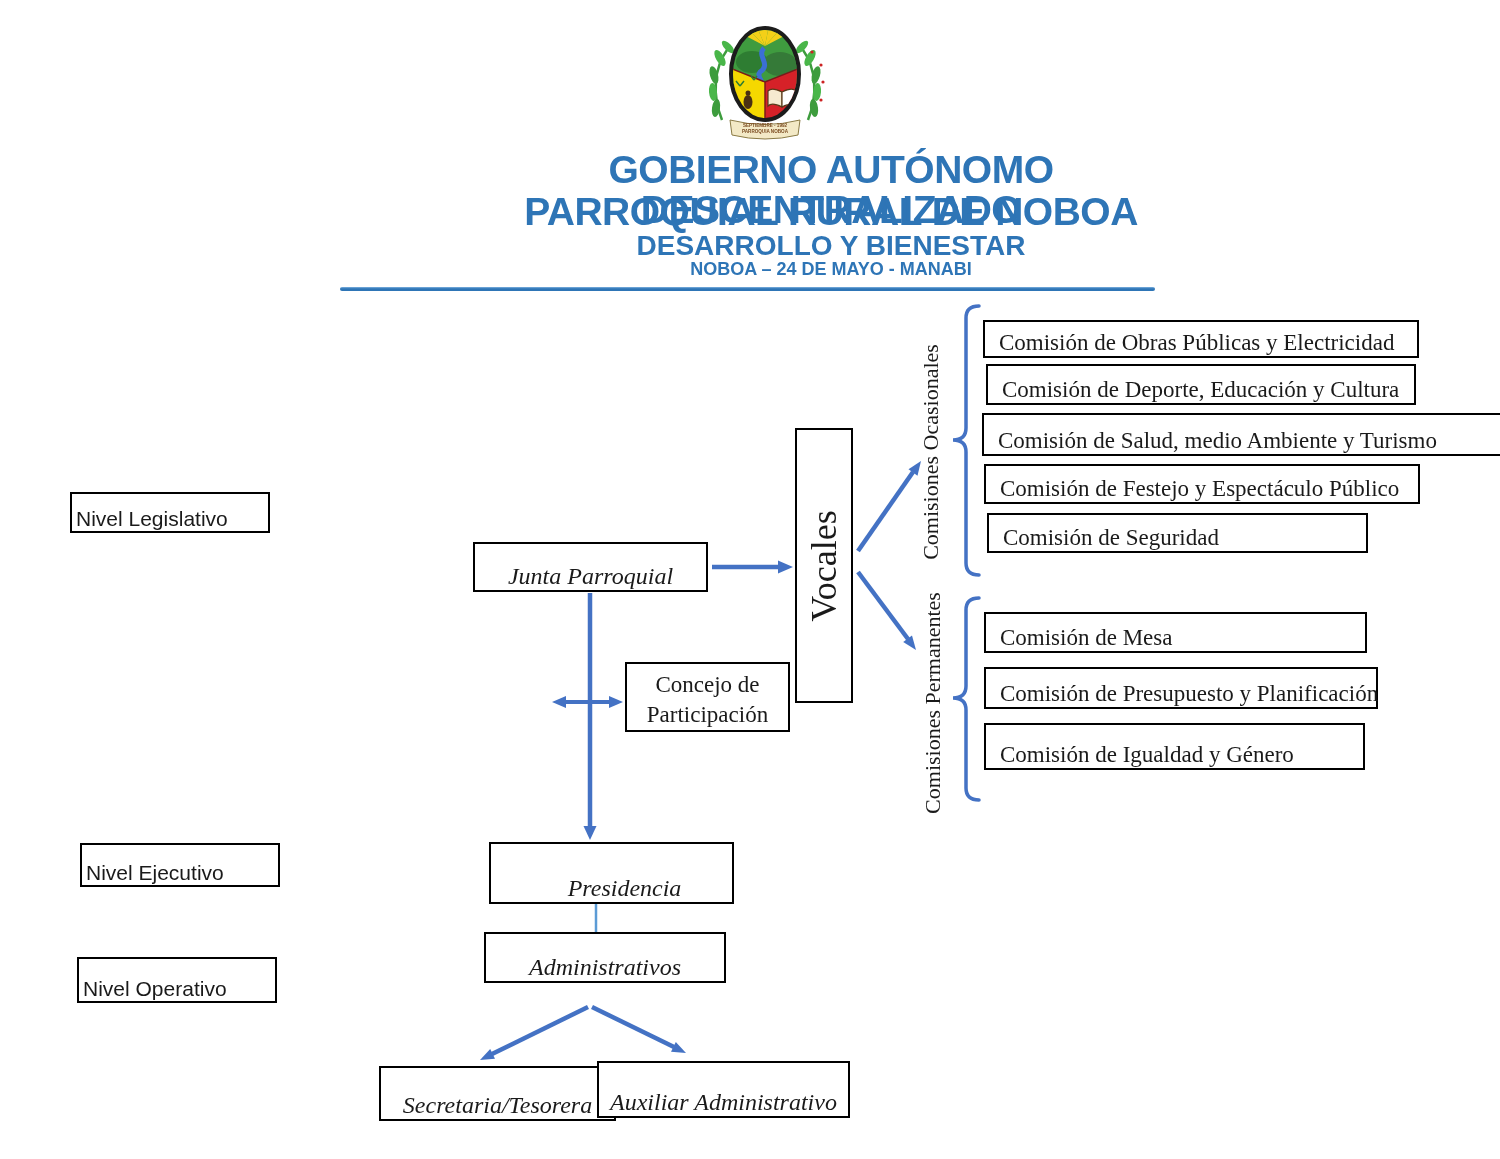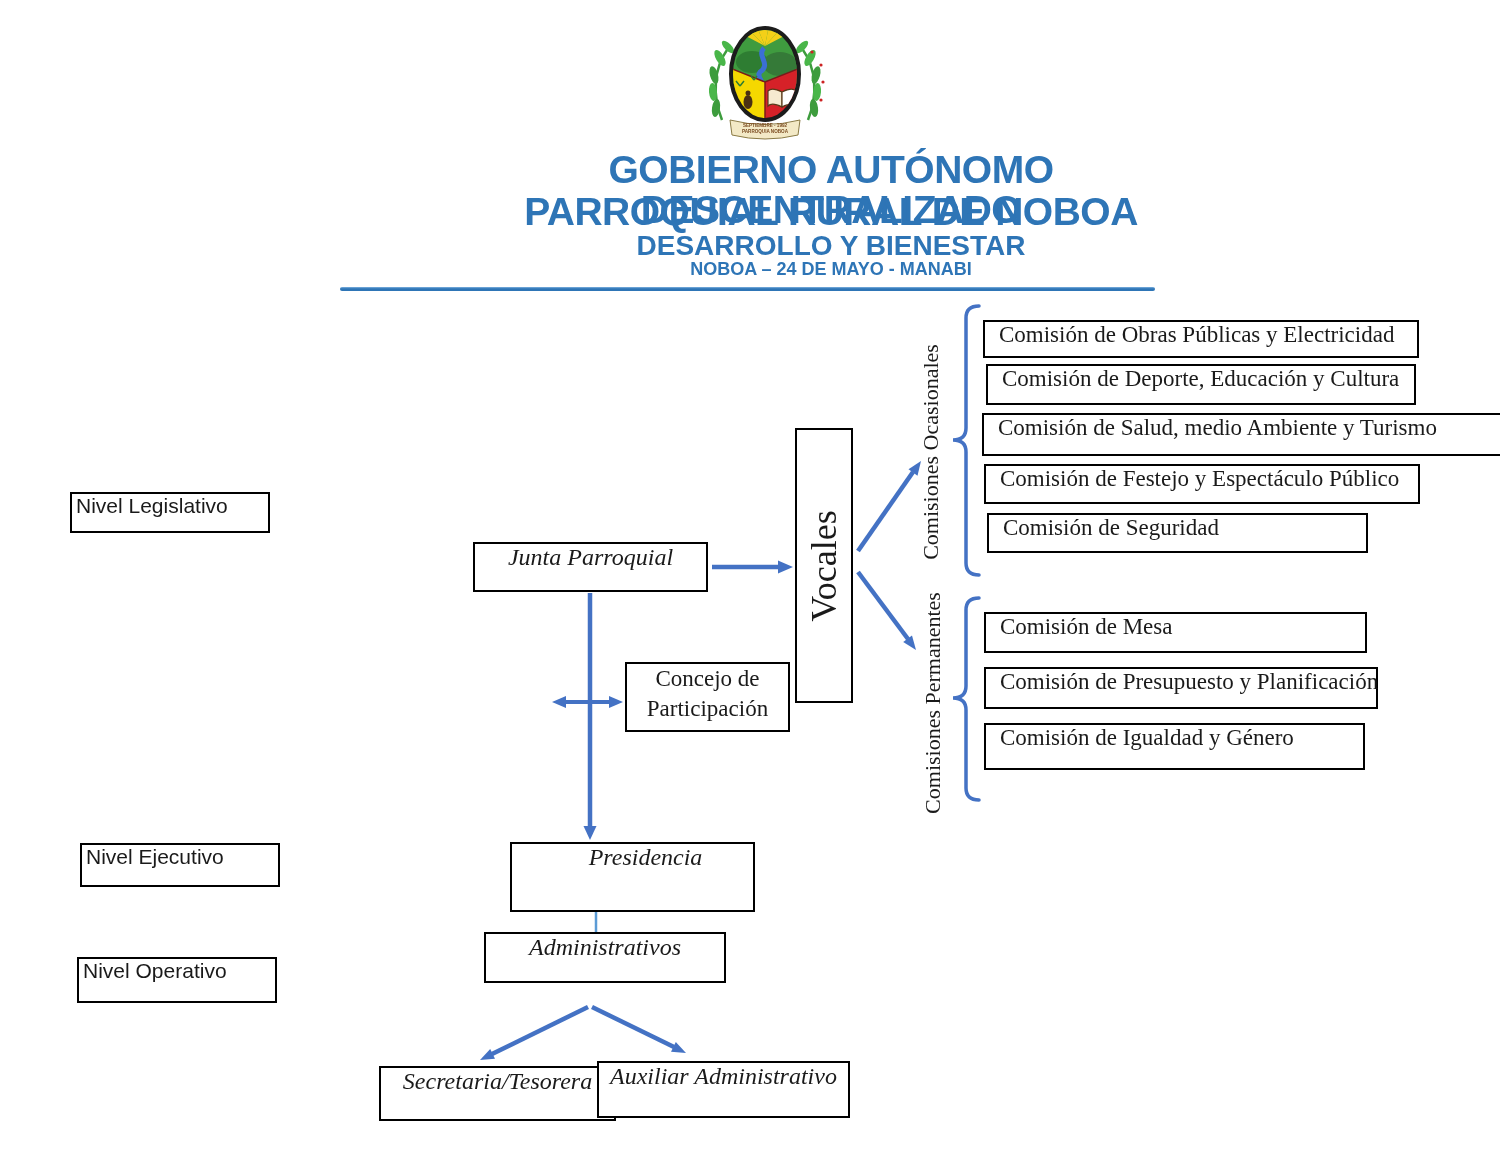--- a/index.html
+++ b/index.html
@@ -12,21 +12,21 @@
   
   .title { left:416px; width:830px; text-align:center; color:#2E75B6;
     font-family:"Liberation Sans", sans-serif; font-weight:bold; line-height:1.02; }
   .t1 { top:150px; font-size:39px; letter-spacing:-0.5px; }
   .t2 { top:192px; font-size:39px; letter-spacing:-0.5px; }
   .t3 { top:232px; font-size:28px; }
   .t4 { top:260px; font-size:18px; }
   .rule { left:340px; top:287px; width:815px; height:4px;
     background:linear-gradient(#7FB2E0,#2E75B6 45%,#2E75B6); border-radius:2px; }
   
-  .box { border:2px solid #000; background:#fff; display:flex; align-items:flex-start;
+  .box { border:2px solid #000; background:#fff; display:flex; align-items:flex-end;
     justify-content:center; text-align:center; }
   .serif { font-family:"Liberation Serif", serif; color:#1a1a1a; }
   .sans  { font-family:"Liberation Sans", sans-serif; color:#1a1a1a; }
   .nivel { font-size:21px; justify-content:flex-start; padding-left:4px; }
   .org24 { font-size:24px;font-style:italic; }
   .org23 { font-size:23px; line-height:1.3; }
   .com   { font-size:23px; justify-content:flex-start; padding-left:14px; white-space:nowrap; }
   
   .vtext { position:absolute; white-space:nowrap; transform:translate(-50%,-50%) rotate(-90deg); }
   .vocales-text { font-size:36px; color:#1a1a1a; }
@@ -173,21 +173,21 @@
 
   <div class="abs box" style="left:795px; top:428px; width:58px; height:275px;">
     <span class="vtext vocales-text serif" style="left:50%; top:50%; position:absolute;">Vocales</span>
   </div>
 
 
   <div class="abs box serif org23" style="left:625px; top:662px; width:165px; height:70px; padding:0 14px;">
       <span>Concejo de Participación</span>
     </div>
 
-  <div class="abs box serif org24" style="left:510px; top:842px; width:245px; height:70px;padding-left:26px;">
+  <div class="abs box serif org24" style="left:489px; top:842px; width:245px; height:62px;padding-left:26px;">
       <span>Presidencia</span>
     </div>
 
   <div class="abs box serif org24" style="left:484px; top:932px; width:242px; height:51px;">
       <span>Administrativos</span>
     </div>
 
   <div class="abs box serif org24" style="left:331px; top:1066px; width:237px; height:55px;margin-left:48px;">
       <span>Secretaria/Tesorera</span>
     </div>

